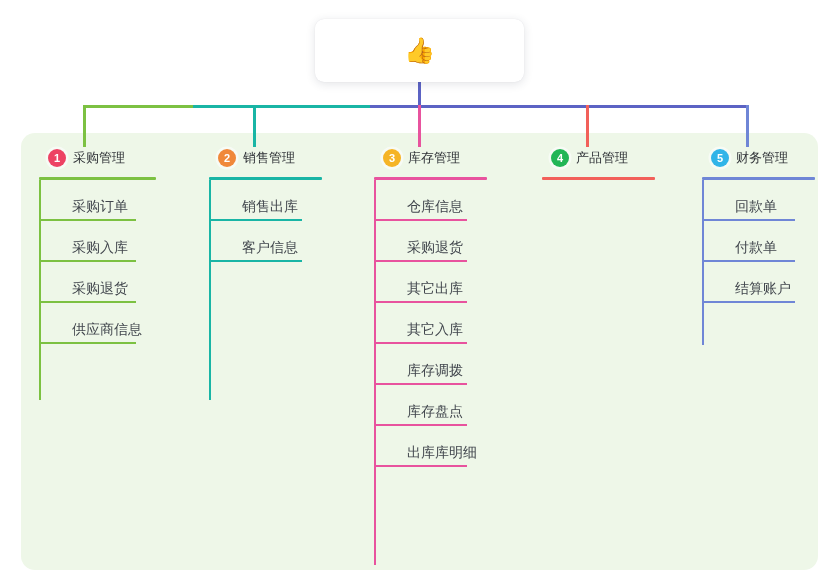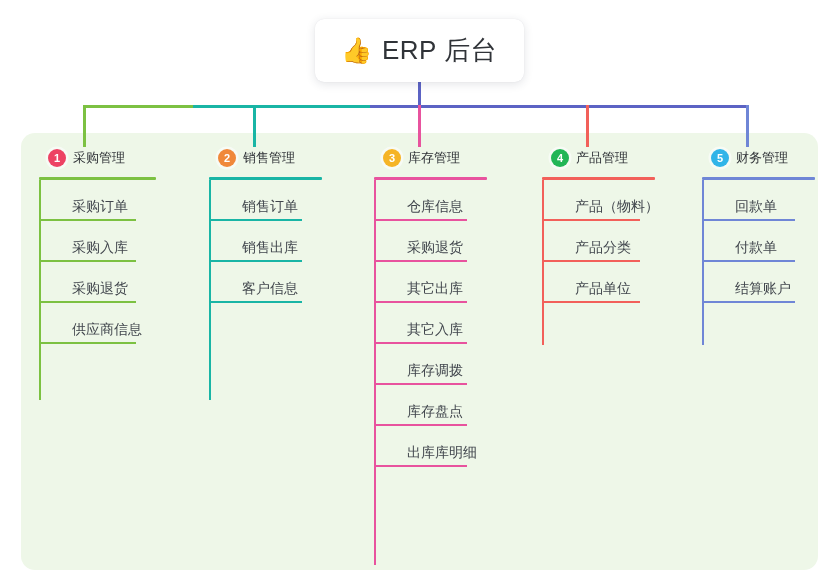--- a/index.html
+++ b/index.html
@@ -134,21 +134,20 @@
     height: 2px;
   }
 </style>
 </head>
 <body>
 
 <div id="panel"></div>
 
 <div id="root-card">
   <span class="root-emoji">👍</span>
-  <span class="root-text">ERP 后台</span>
 </div>
 
 <div id="connectors">
 
   <div class="conn vline" style="left: 418px; top: 82px; height: 24px; background: rgb(92, 99, 196);"></div>
 
   <div class="conn hline" style="left: 83px; top: 105px; width: 112px; background: rgb(124, 193, 66);"></div>
 
   <div class="conn hline" style="left: 193px; top: 105px; width: 179px; background: rgb(25, 181, 165);"></div>
 
@@ -190,24 +189,20 @@
     </div>
     <div class="column" style="left: 200px; width: 150px;">
       <div class="col-head">
         <span class="badge" style="background: rgb(240, 136, 58);">2</span>
         <span class="col-title">销售管理</span>
       </div>
       <div class="col-underline" style="background: rgb(25, 181, 165); width: 113px; margin-left: 9px;"></div>
       <div class="col-body">
         <div class="spine" style="background: rgb(25, 181, 165); height: 220px;"></div>
         <div class="leaf">
-          <span class="leaf-label">销售订单</span>
-          <div class="leaf-rule" style="background: rgb(25, 181, 165); width: 93px;"></div>
-        </div>
-        <div class="leaf">
           <span class="leaf-label">销售出库</span>
           <div class="leaf-rule" style="background: rgb(25, 181, 165); width: 93px;"></div>
         </div>
         <div class="leaf">
           <span class="leaf-label">客户信息</span>
           <div class="leaf-rule" style="background: rgb(25, 181, 165); width: 93px;"></div>
         </div>
       </div>
     </div>
     <div class="column" style="left: 365px; width: 155px;">
@@ -247,35 +242,20 @@
           <div class="leaf-rule" style="background: rgb(232, 83, 158); width: 93px;"></div>
         </div>
       </div>
     </div>
     <div class="column" style="left: 533px; width: 150px;">
       <div class="col-head">
         <span class="badge" style="background: rgb(34, 182, 86);">4</span>
         <span class="col-title">产品管理</span>
       </div>
       <div class="col-underline" style="background: rgb(242, 96, 90); width: 113px; margin-left: 9px;"></div>
-      <div class="col-body">
-        <div class="spine" style="background: rgb(242, 96, 90); height: 165px;"></div>
-        <div class="leaf">
-          <span class="leaf-label">产品（物料）</span>
-          <div class="leaf-rule" style="background: rgb(242, 96, 90); width: 98px;"></div>
-        </div>
-        <div class="leaf">
-          <span class="leaf-label">产品分类</span>
-          <div class="leaf-rule" style="background: rgb(242, 96, 90); width: 98px;"></div>
-        </div>
-        <div class="leaf">
-          <span class="leaf-label">产品单位</span>
-          <div class="leaf-rule" style="background: rgb(242, 96, 90); width: 98px;"></div>
-        </div>
-      </div>
     </div>
     <div class="column" style="left: 693px; width: 140px;">
       <div class="col-head">
         <span class="badge" style="background: rgb(49, 180, 232);">5</span>
         <span class="col-title">财务管理</span>
       </div>
       <div class="col-underline" style="background: rgb(111, 134, 214); width: 113px; margin-left: 9px;"></div>
       <div class="col-body">
         <div class="spine" style="background: rgb(111, 134, 214); height: 165px;"></div>
         <div class="leaf">

